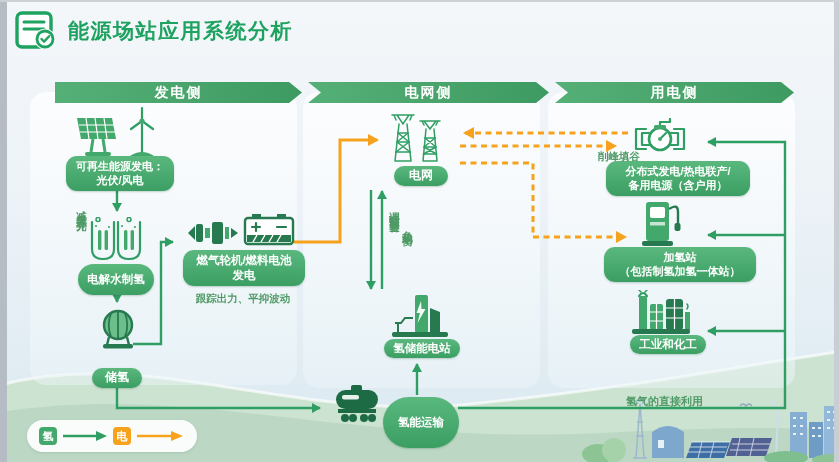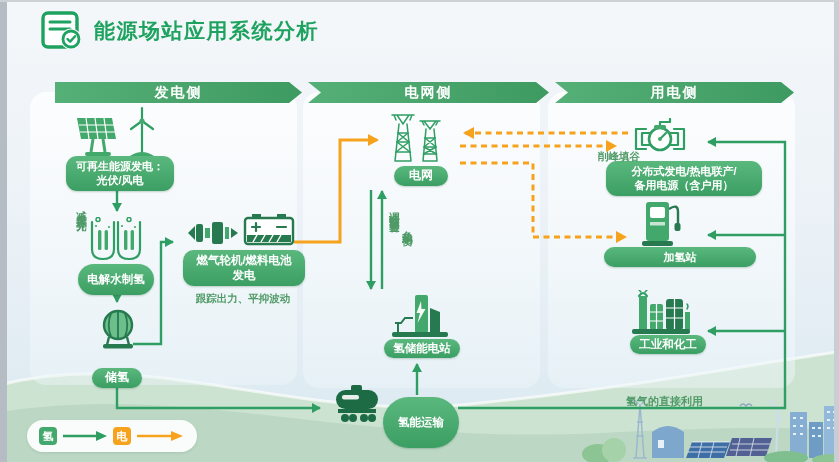--- a/index.html
+++ b/index.html
@@ -35,21 +35,21 @@
   .pill{position:absolute;z-index:5;display:flex;flex-direction:column;justify-content:center;align-items:center;
     background:linear-gradient(180deg,var(--pill-light),var(--pill-dark));
     color:#fff;font-weight:bold;text-align:center;border-radius:11px;
     box-shadow:0 1px 2px rgba(30,90,60,.25);line-height:1.3;}
   .pill.stadium{border-radius:999px;}
   .pill span{display:block;}
 
   .note{position:absolute;z-index:5;color:var(--note-green);font-weight:bold;}
   .vtext{writing-mode:vertical-rl;text-orientation:upright;letter-spacing:2px;}
 
-  .title-wrap{position:absolute;left:40px;top:9px;display:flex;align-items:center;gap:10px;z-index:6;}
+  .title-wrap{position:absolute;left:14px;top:9px;display:flex;align-items:center;gap:10px;z-index:6;}
   .title-text{color:var(--title-green);font-size:21px;font-weight:bold;letter-spacing:1.5px;}
 
   .legend{position:absolute;left:27px;top:420px;width:170px;height:32px;z-index:6;
     background:rgba(255,255,255,0.92);border-radius:16px;display:flex;align-items:center;
     padding:0 0 0 12px;box-sizing:border-box;gap:5px;box-shadow:0 1px 3px rgba(60,90,70,.15);}
   .badge{width:18px;height:18px;border-radius:4px;display:flex;align-items:center;justify-content:center;
     color:#fff;font-size:11px;font-weight:bold;flex:0 0 auto;}
   .badge.h{background:var(--green-mid);}
   .badge.e{background:var(--orange);}
 
@@ -267,36 +267,37 @@
 
   <svg class="abs node" style="left:628px;top:118px;" width="64" height="42" viewBox="0 0 64 42">
     <path d="M18,11 H8 V31 H18 M22,15 H14 V27 H22" class="ic-s"></path>
     <path d="M46,11 H56 V31 H46 M42,15 H50 V27 H42" class="ic-s"></path>
     <circle cx="32" cy="21" r="11" fill="#fff" stroke="var(--green)" stroke-width="2.6"></circle>
     <path d="M32,21 L38,15" stroke="var(--green)" stroke-width="2.2" stroke-linecap="round"></path>
     <circle cx="32" cy="21" r="2" class="ic-f"></circle>
     <path d="M32,10 V4 H42 M42,4 V1" class="ic-s"></path>
     <rect x="26" y="7" width="12" height="4" rx="1.5" class="ic-f"></rect>
   </svg>
-  <div class="pill" style="left:606px;top:161px;width:144px;padding:3px 6px;font-size:11px;">
+  <div class="pill" style="left:606px;top:161px;width:144px;padding:3px 0;font-size:11px;">
     <span>分布式发电/热电联产/</span>
     <span>备用电源（含户用）</span>
   </div>
   <div class="note" style="left:552px;top:150px;font-size:10.5px;padding-left:46px;">削峰填谷</div>
 
   <svg class="abs node" style="left:642px;top:200px;" width="42" height="48" viewBox="0 0 42 48">
     <rect x="4" y="2" width="23" height="39" rx="3" class="ic-f"></rect>
     <rect x="8" y="7" width="15" height="11" rx="2" fill="#fff"></rect>
     <rect x="8" y="22" width="15" height="3.5" fill="#fff" opacity="0.7"></rect>
     <path d="M27,9 Q36,3 36,12 V24" stroke="var(--green-dark)" stroke-width="2.4" fill="none"></path>
     <rect x="32.5" y="23" width="6" height="8" rx="2" class="ic-fd"></rect>
     <rect x="0" y="41" width="31" height="5" rx="2" class="ic-fd"></rect>
   </svg>
   <div class="pill" style="left:604px;top:247px;width:148px;padding:3px 2px;font-size:11px;">
     <span>加氢站</span>
+    <span>（包括制氢加氢一体站）</span>
   </div>
 
   <svg class="abs node" style="left:628px;top:290px;" width="66" height="46" viewBox="0 0 66 46">
     <path d="M11,6 q4,-6 8,0" class="ic-s"></path>
     <path d="M13,2 l-2,-2 M17,2 l2,-2" class="ic-st"></path>
     <rect x="11" y="6" width="8" height="34" class="ic-f"></rect>
     <rect x="22" y="14" width="13" height="26" rx="2" class="ic-f"></rect>
     <path d="M22,22 h13 M22,31 h13 M28.5,14 v26" class="ic-w"></path>
     <rect x="38" y="9" width="17" height="31" rx="3" class="ic-fd"></rect>
     <path d="M38,18 h17 M38,28 h17 M46.5,9 v31" class="ic-w"></path>

